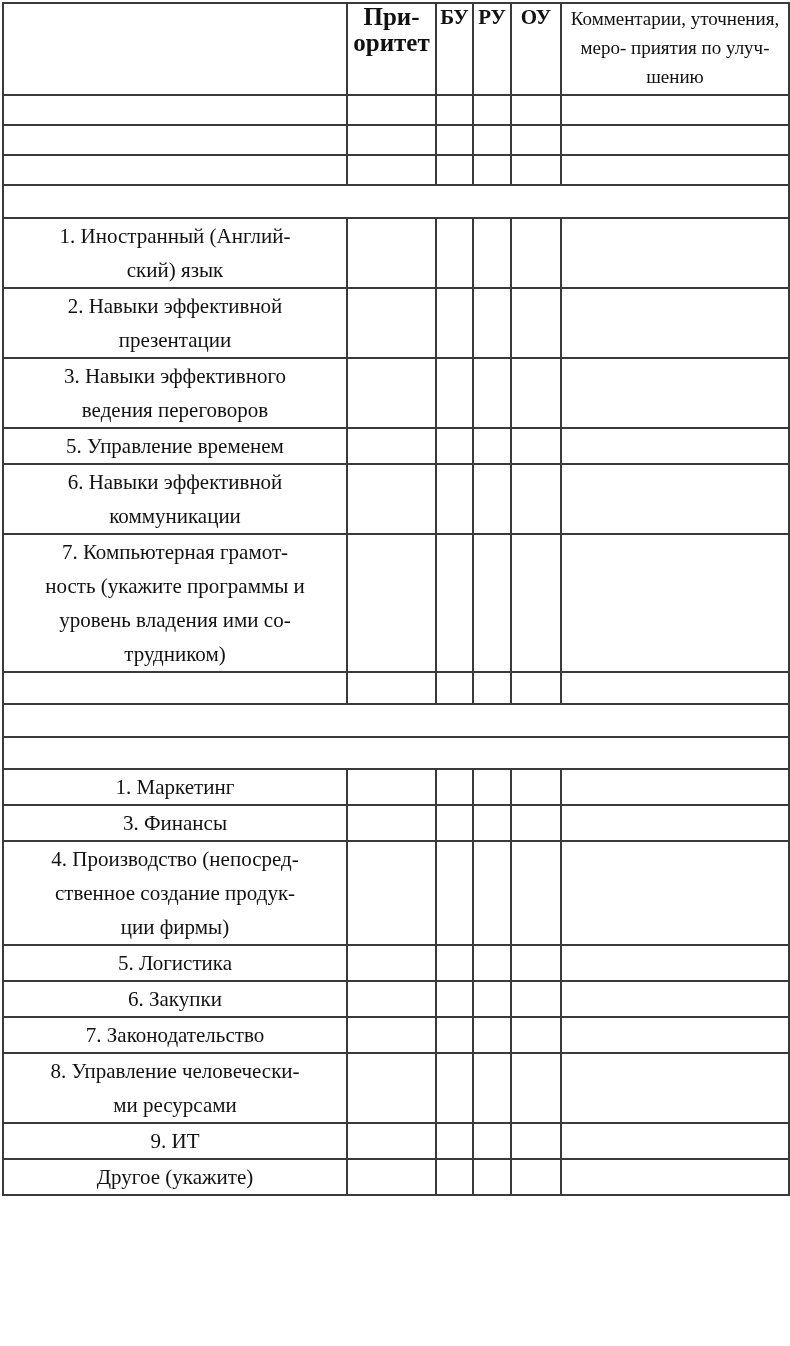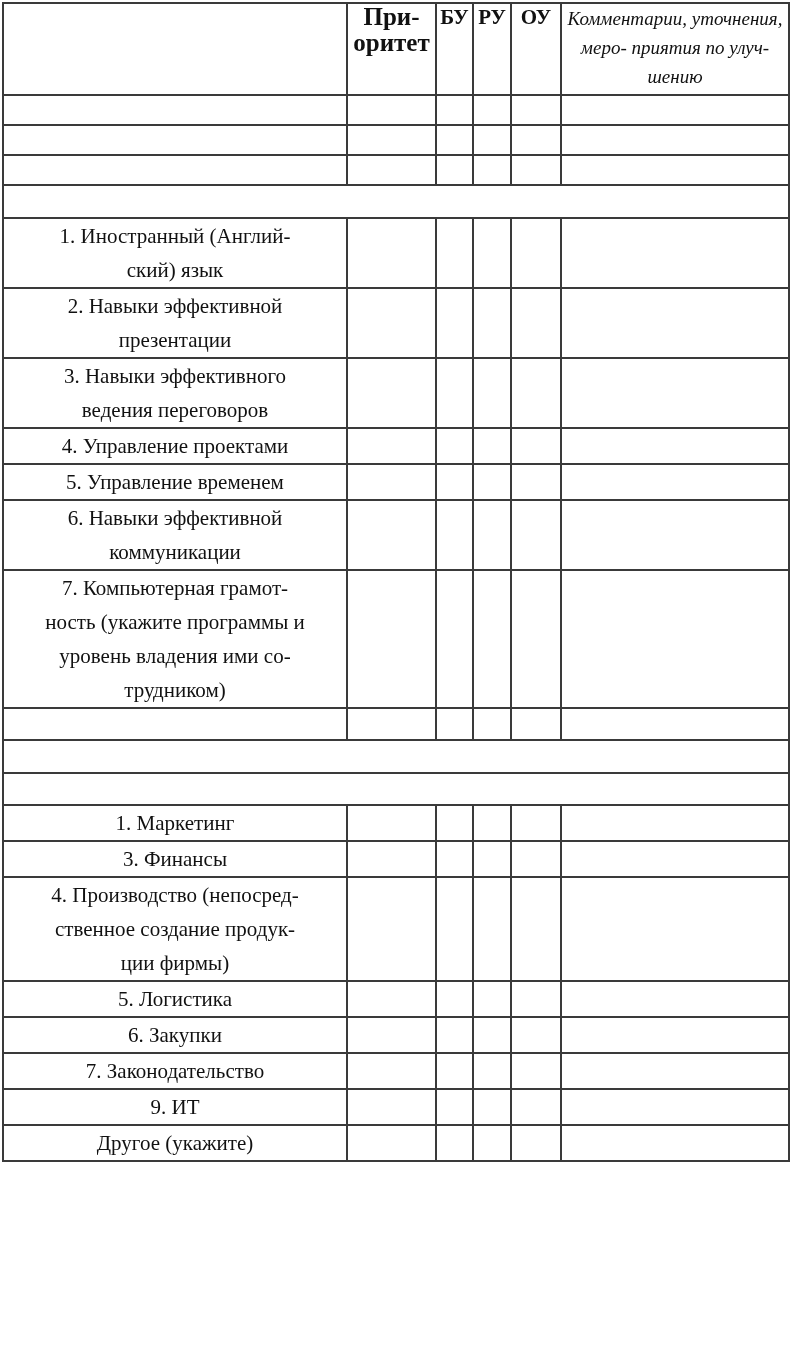--- a/index.html
+++ b/index.html
@@ -67,21 +67,20 @@
     text-align: center;
     vertical-align: top;
     font-weight: bold;
     font-size: 21px;
     line-height: 26px;
     padding: 5px 0 0 0;
   }
   .hdr-comment {
     text-align: center;
     vertical-align: top;
-    font-style: italic;
     font-size: 19px;
     line-height: 29px;
     padding: 6px 10px 0 10px;
     border-radius: 7px;
   }
 
   
   .blank-cell { height: 28px; }
   .blank-cell-tall { height: 30px; }
 
@@ -196,28 +195,20 @@
       <tr>
         <td class="item-label">3. Навыки эффективного
 ведения переговоров</td>
         <td class="cell-blank"></td>
         <td class="cell-blank"></td>
         <td class="cell-blank"></td>
         <td class="cell-blank"></td>
         <td class="cell-blank"></td>
       </tr>
       <tr>
-        <td class="item-label">4. Управление проектами</td>
-        <td class="cell-blank"></td>
-        <td class="cell-blank"></td>
-        <td class="cell-blank"></td>
-        <td class="cell-blank"></td>
-        <td class="cell-blank"></td>
-      </tr>
-      <tr>
         <td class="item-label">5. Управление временем</td>
         <td class="cell-blank"></td>
         <td class="cell-blank"></td>
         <td class="cell-blank"></td>
         <td class="cell-blank"></td>
         <td class="cell-blank"></td>
       </tr>
       <tr>
         <td class="item-label">6. Навыки эффективной
 коммуникации</td>
@@ -299,20 +290,29 @@
       </tr>
       <tr>
         <td class="item-label">7. Законодательство</td>
         <td class="cell-blank"></td>
         <td class="cell-blank"></td>
         <td class="cell-blank"></td>
         <td class="cell-blank"></td>
         <td class="cell-blank"></td>
       </tr>
       <tr>
+        <td class="item-label">8. Управление человечески-
+ми ресурсами</td>
+        <td class="cell-blank"></td>
+        <td class="cell-blank"></td>
+        <td class="cell-blank"></td>
+        <td class="cell-blank"></td>
+        <td class="cell-blank"></td>
+      </tr>
+      <tr>
         <td class="item-label">9. ИТ</td>
         <td class="cell-blank"></td>
         <td class="cell-blank"></td>
         <td class="cell-blank"></td>
         <td class="cell-blank"></td>
         <td class="cell-blank"></td>
       </tr>
       <tr>
         <td class="item-label">Другое (укажите)</td>
         <td class="cell-blank"></td>

